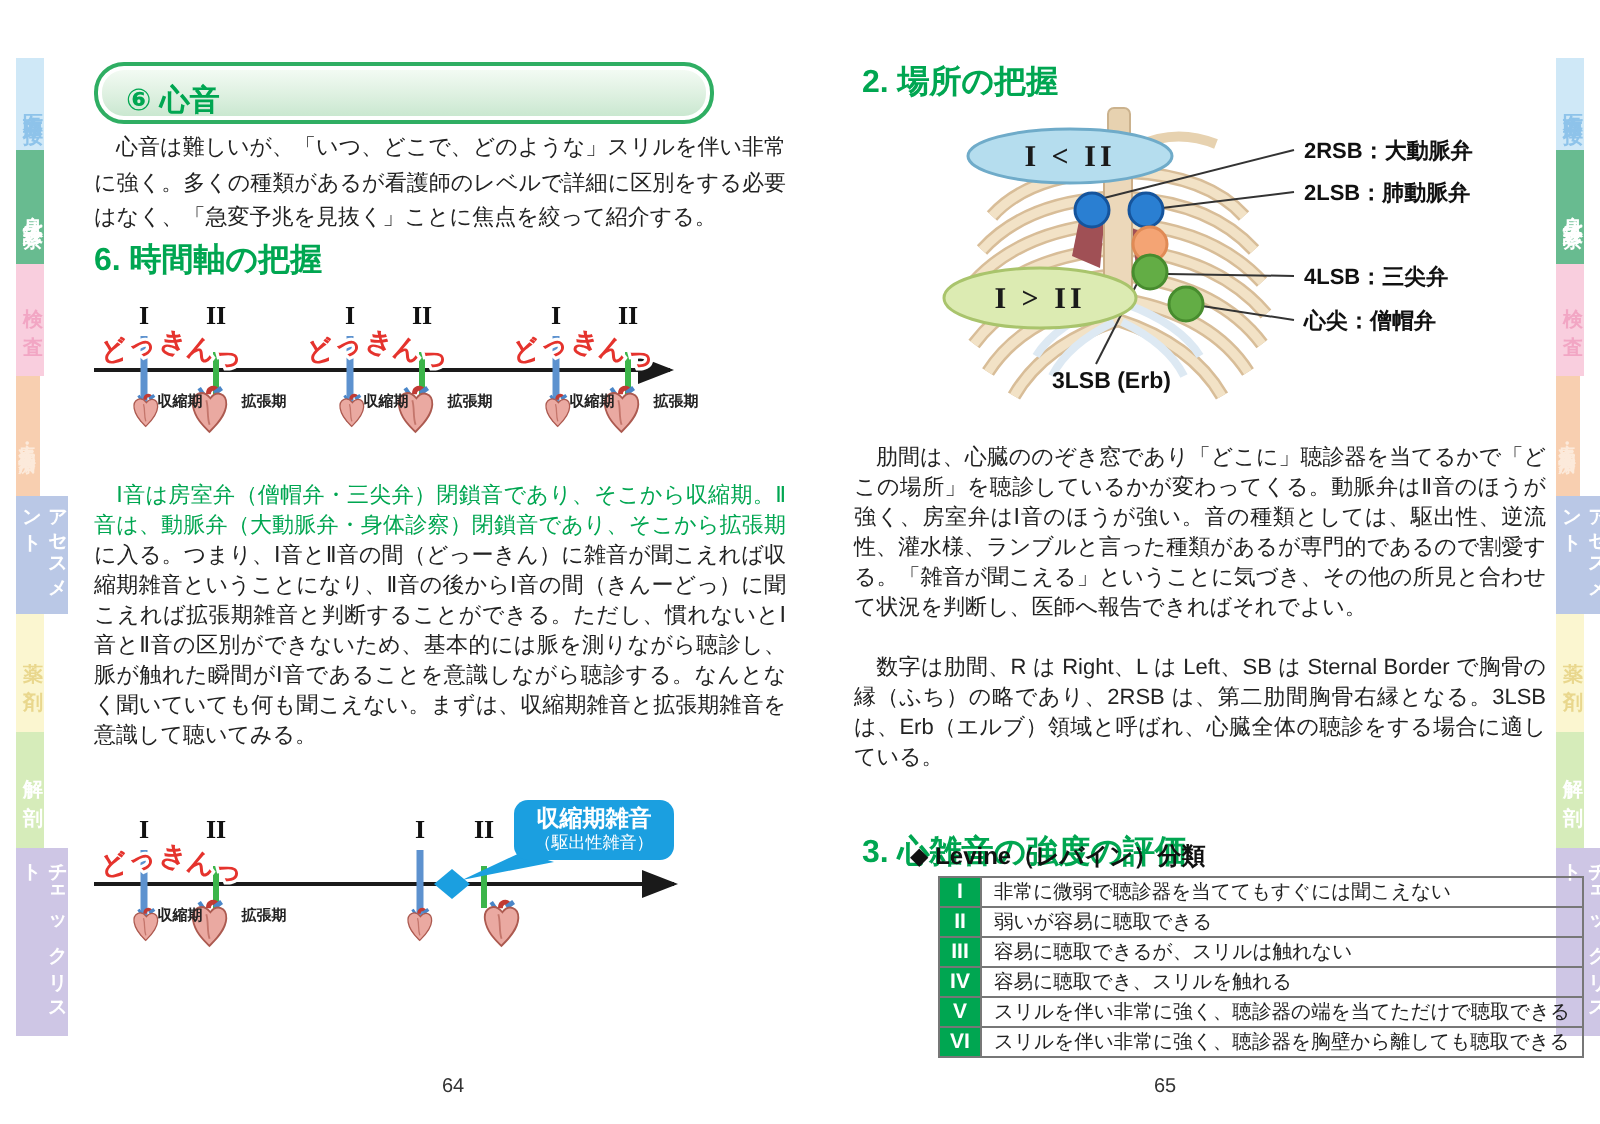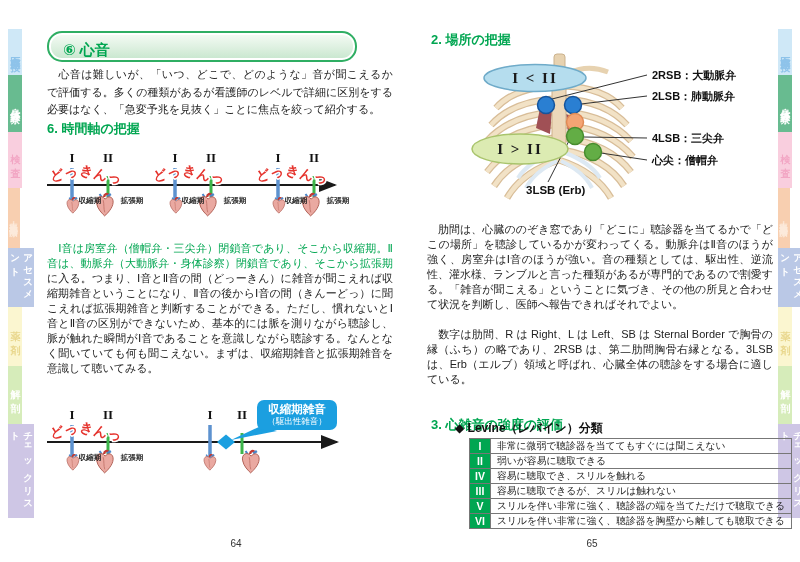--- a/index.html
+++ b/index.html
@@ -31,42 +31,42 @@
     border:2.5px solid #2fae63;border-radius:15px;
     background:linear-gradient(180deg,#f6fcf6 0%,#ddf0e0 55%,#c6e6cd 100%);
     box-shadow:inset 0 0 0 2px #fff;
     display:flex;align-items:flex-end;padding-left:14px;
     font-size:15px;font-weight:bold;color:#00a651}
 
   .bodytext{position:absolute;margin:0;font-size:11px;line-height:15px;
             color:#222;text-align:justify}
   .intro{line-height:17.5px}
   .green{color:#00a651}
-  .sec-h{position:absolute;margin:0;font-size:13px;font-weight:bold;color:#00a651}
+  .sec-h{position:absolute;margin:0;font-size:16px;font-weight:bold;color:#00a651}
   #h1{left:2px;top:120px}
   #introL{left:2px;top:66px;width:346px}
   #paraL{left:2px;top:241px;width:346px}
   #svg1{position:absolute;left:0;top:147px}
   #svg2{position:absolute;left:0;top:398px}
 
   #h2{left:6px;top:31px}
   #h3{left:6px;top:416px}
   #svgRib{position:absolute;left:3px;top:48px}
   #paraR1{left:2px;top:222px;width:346px}
   #paraR2{left:2px;top:327px;width:346px}
   .subh{position:absolute;left:30px;top:420px;font-size:12px;font-weight:bold;color:#111}
 
   .levine{position:absolute;left:44px;top:438px;border-collapse:collapse;
           border:1.5px solid #555}
   .levine td{border:1px solid #777;height:14px;font-size:9.8px;padding:0 6px;
              color:#222;white-space:nowrap}
   .levine td.gr{background:#00a651;color:#fff;font-weight:bold;text-align:center;
                 width:20px;min-width:20px;padding:0;font-size:10.5px}
 
-  .pagenum{position:absolute;top:538px;width:30px;text-align:center;
+  .pagenum{position:absolute;top:538px;width:30px;
            font-size:10px;color:#333}
   #pnL{left:176px}
   #pnR{left:152px}
 
   
   .rn{font-family:"Liberation Serif","DejaVu Serif",serif;font-size:13px;font-weight:600;fill:#111}
   .snd{font-size:13.5px;font-weight:bold;fill:#e5332d;stroke:#fff;stroke-width:3.2px;
        paint-order:stroke;letter-spacing:.5px}
   .tl-lbl{font-size:7.5px;font-weight:bold;fill:#222}
   .callout-t1{font-size:11.5px;font-weight:bold;fill:#fff}
@@ -102,21 +102,21 @@
     <div class="tab t7">解剖</div>
     <div class="tab t8">チェックリスト</div>
   </div>
 
   <div class="page" id="pgL">
 
     <div class="title-box">
       <span>⑥ 心音</span>
     </div>
 
-    <p class="bodytext intro" id="introL">　心音は難しいが、「いつ、どこで、どのような」音が聞こえるかで評価する。多くの種類があるが看護師のレベルで詳細に区別をする必要はなく、「急変予兆を見抜く」ことに焦点を絞って紹介する。</p>
+    <p class="bodytext intro" id="introL">　心音は難しいが、「いつ、どこで、どのような」スリルを伴い非常に強く。多くの種類があるが看護師のレベルで詳細に区別をする必要はなく、「急変予兆を見抜く」ことに焦点を絞って紹介する。</p>
 
     <h3 class="sec-h" id="h1">6. 時間軸の把握</h3>
 
     <svg id="svg1" width="350" height="96" viewBox="0 0 350 96">
       <defs>
         <marker id="arr" markerWidth="10" markerHeight="8" refX="8" refY="3.5" orient="auto">
           <path d="M0,0 L9,3.5 L0,7 Z" fill="#1a1a1a"></path>
         </marker>
         <g id="heart-sym">
           <path d="M9,4 C9,1 12,0 13.5,2.5" stroke="#c23a33" stroke-width="2.4" fill="none"></path>
@@ -281,28 +281,28 @@
       <tbody>
         <tr>
           <td class="gr">I</td>
           <td>非常に微弱で聴診器を当ててもすぐには聞こえない</td>
         </tr>
         <tr>
           <td class="gr">II</td>
           <td>弱いが容易に聴取できる</td>
         </tr>
         <tr>
+          <td class="gr">III</td>
+          <td>容易に聴取できるが、スリルは触れない</td>
+        </tr>
+        <tr>
           <td class="gr">IV</td>
           <td>容易に聴取でき、スリルを触れる</td>
         </tr>
         <tr>
-          <td class="gr">III</td>
-          <td>容易に聴取できるが、スリルは触れない</td>
-        </tr>
-        <tr>
           <td class="gr">V</td>
           <td>スリルを伴い非常に強く、聴診器の端を当てただけで聴取できる</td>
         </tr>
         <tr>
           <td class="gr">VI</td>
           <td>スリルを伴い非常に強く、聴診器を胸壁から離しても聴取できる</td>
         </tr>
       </tbody>
     </table>
 

